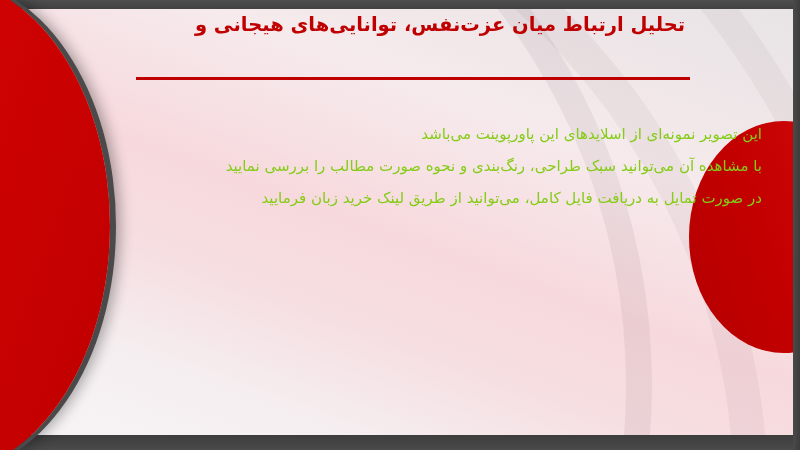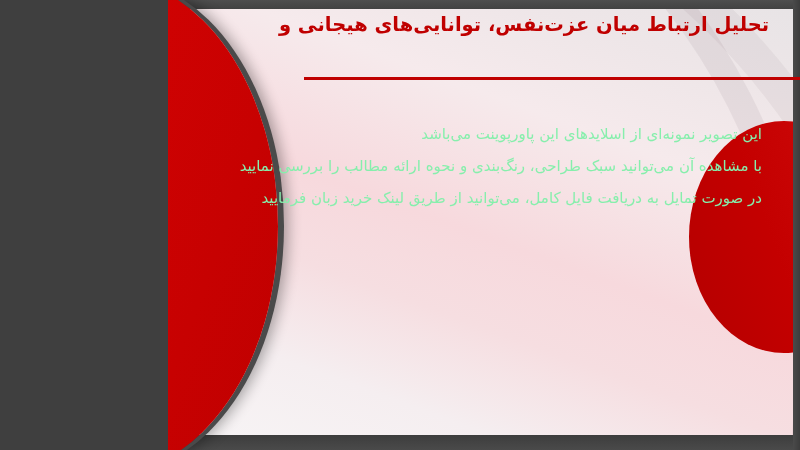--- a/index.html
+++ b/index.html
@@ -2,21 +2,21 @@
 <html lang="fa" dir="rtl"><head>
 <meta charset="utf-8">
 <style>
   html, body {
     margin: 0;
     padding: 0;
     background: #3f3f3f;
   }
   #slide {
     position: relative;
-    width: 632px;
+    width: 800px;
     height: 450px;
     overflow: hidden;
     background: #4a4a4a;
     font-family: "DejaVu Sans", sans-serif;
   }
 
   
   .frame-bar {
     position: absolute;
     left: 0;
@@ -136,21 +136,21 @@
 
   
   .body-block {
     position: absolute;
     top: 118px; left: 110px; right: 38px;
     z-index: 6;
     direction: rtl;
     text-align: right;
   }
   .body-line {
-    color: #86efac;
+    color: #84cc16;
     font-size: 15px;
     line-height: 32px;
     font-weight: normal;
     white-space: nowrap;
     text-align: right;
   }
 </style>
 </head>
 <body>
 
@@ -176,17 +176,17 @@
   <div class="frame-left"></div>
   <div class="frame-right"></div>
 
   <div class="title-block">
     <div class="title-line">تحلیل ارتباط میان عزت‌نفس، توانایی‌های هیجانی و</div>
   </div>
   <div class="title-rule"></div>
 
   <div class="body-block">
     <div class="body-line">این تصویر نمونه‌ای از اسلایدهای این پاورپوینت می‌باشد</div>
-    <div class="body-line">با مشاهده آن می‌توانید سبک طراحی، رنگ‌بندی و نحوه ارائه مطالب را بررسی نمایید</div>
+    <div class="body-line">با مشاهده آن می‌توانید سبک طراحی، رنگ‌بندی و نحوه صورت مطالب را بررسی نمایید</div>
     <div class="body-line">در صورت تمایل به دریافت فایل کامل، می‌توانید از طریق لینک خرید زبان فرمایید</div>
   </div>
 
 </div>
 
 </body></html>

